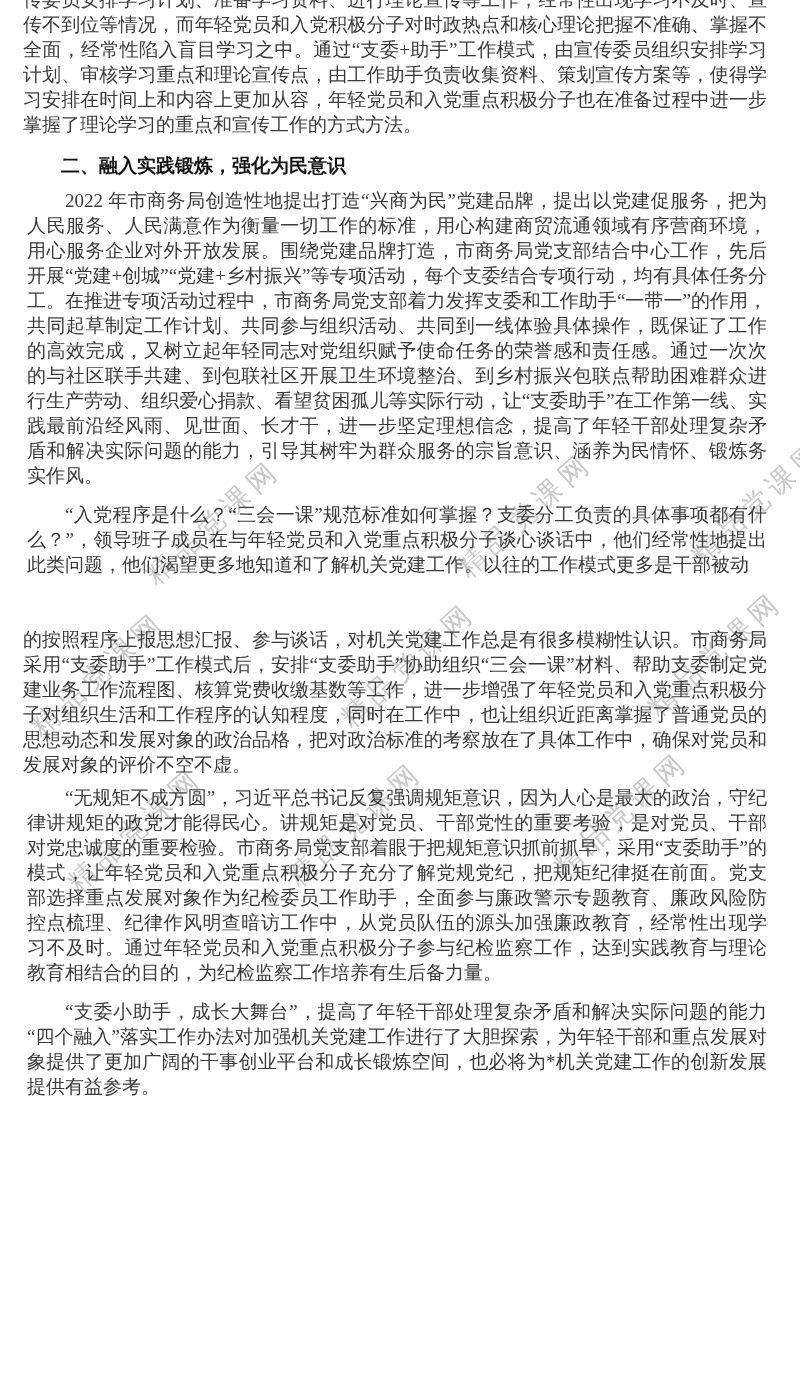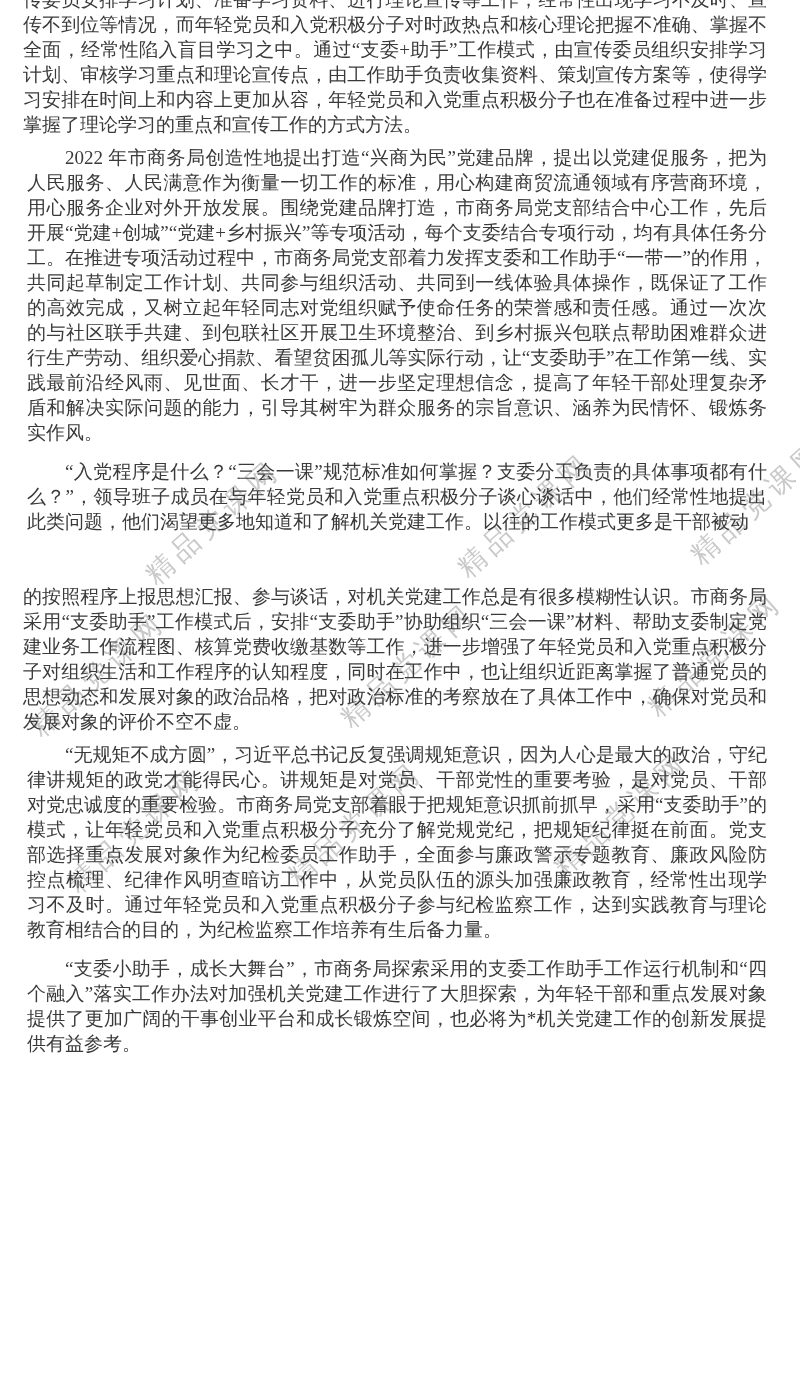--- a/index.html
+++ b/index.html
@@ -70,20 +70,21 @@
       <span class="wm" style="left: 695px; top: 540px; color: rgb(201, 201, 201);">精品党课网</span>
       <span class="wm" style="left: 35px; top: 712px; color: rgb(201, 201, 201);">精品党课网</span>
       <span class="wm" style="left: 345px; top: 703px; color: rgb(201, 201, 201);">精品党课网</span>
       <span class="wm" style="left: 652px; top: 692px; color: rgb(201, 201, 201);">精品党课网</span>
       <span class="wm" style="left: 72px; top: 868px; color: rgb(201, 201, 201);">精品党课网</span>
       <span class="wm" style="left: 292px; top: 862px; color: rgb(201, 201, 201);">精品党课网</span>
       <span class="wm" style="left: 558px; top: 852px; color: rgb(201, 201, 201);">精品党课网</span>
     </div>
   <div class="content" style="color: rgb(58, 58, 58);">
       <p class="body-continuation-clipped">传委员安排学习计划、准备学习资料、进行理论宣传等工作，经常性出现学习不及时、宣传不到位等情况，而年轻党员和入党积极分子对时政热点和核心理论把握不准确、掌握不全面，经常性陷入盲目学习之中。通过“支委+助手”工作模式，由宣传委员组织安排学习计划、审核学习重点和理论宣传点，由工作助手负责收集资料、策划宣传方案等，使得学习安排在时间上和内容上更加从容，年轻党员和入党重点积极分子也在准备过程中进一步掌握了理论学习的重点和宣传工作的方式方法。</p>
+      <h2 class="heading" style="color: rgb(20, 20, 20);">二、融入实践锻炼，强化为民意识</h2>
       <p class="body">2022 年市商务局创造性地提出打造“兴商为民”党建品牌，提出以党建促服务，把为人民服务、人民满意作为衡量一切工作的标准，用心构建商贸流通领域有序营商环境，用心服务企业对外开放发展。围绕党建品牌打造，市商务局党支部结合中心工作，先后开展“党建+创城”“党建+乡村振兴”等专项活动，每个支委结合专项行动，均有具体任务分工。在推进专项活动过程中，市商务局党支部着力发挥支委和工作助手“一带一”的作用，共同起草制定工作计划、共同参与组织活动、共同到一线体验具体操作，既保证了工作的高效完成，又树立起年轻同志对党组织赋予使命任务的荣誉感和责任感。通过一次次的与社区联手共建、到包联社区开展卫生环境整治、到乡村振兴包联点帮助困难群众进行生产劳动、组织爱心捐款、看望贫困孤儿等实际行动，让“支委助手”在工作第一线、实践最前沿经风雨、见世面、长才干，进一步坚定理想信念，提高了年轻干部处理复杂矛盾和解决实际问题的能力，引导其树牢为群众服务的宗旨意识、涵养为民情怀、锻炼务实作风。</p>
       <p class="body">“入党程序是什么？“三会一课”规范标准如何掌握？支委分工负责的具体事项都有什么？”，领导班子成员在与年轻党员和入党重点积极分子谈心谈话中，他们经常性地提出此类问题，他们渴望更多地知道和了解机关党建工作。以往的工作模式更多是干部被动</p>
       <div class="page-gap"></div>
       <p class="body-continuation">的按照程序上报思想汇报、参与谈话，对机关党建工作总是有很多模糊性认识。市商务局采用“支委助手”工作模式后，安排“支委助手”协助组织“三会一课”材料、帮助支委制定党建业务工作流程图、核算党费收缴基数等工作，进一步增强了年轻党员和入党重点积极分子对组织生活和工作程序的认知程度，同时在工作中，也让组织近距离掌握了普通党员的思想动态和发展对象的政治品格，把对政治标准的考察放在了具体工作中，确保对党员和发展对象的评价不空不虚。</p>
       <p class="body">“无规矩不成方圆”，习近平总书记反复强调规矩意识，因为人心是最大的政治，守纪律讲规矩的政党才能得民心。讲规矩是对党员、干部党性的重要考验，是对党员、干部对党忠诚度的重要检验。市商务局党支部着眼于把规矩意识抓前抓早，采用“支委助手”的模式，让年轻党员和入党重点积极分子充分了解党规党纪，把规矩纪律挺在前面。党支部选择重点发展对象作为纪检委员工作助手，全面参与廉政警示专题教育、廉政风险防控点梳理、纪律作风明查暗访工作中，从党员队伍的源头加强廉政教育，经常性出现学习不及时。通过年轻党员和入党重点积极分子参与纪检监察工作，达到实践教育与理论教育相结合的目的，为纪检监察工作培养有生后备力量。</p>
-      <p class="body">“支委小助手，成长大舞台”，市商务局探索采用的支委工作助手工作运行机制和“四个融入”落实工作办法对加强机关党建工作进行了大胆探索，为年轻干部和重点发展对象提供了更加广阔的干事创业平台和成长锻炼空间，也必将为*机关党建工作的创新发展提供有益参考。</p>
+      <p class="body">“支委小助手，成长大舞台”，提高了年轻干部处理复杂矛盾和解决实际问题的能力“四个融入”落实工作办法对加强机关党建工作进行了大胆探索，为年轻干部和重点发展对象提供了更加广阔的干事创业平台和成长锻炼空间，也必将为*机关党建工作的创新发展提供有益参考。</p>
     </div>
 </div>
 
 </body></html>

